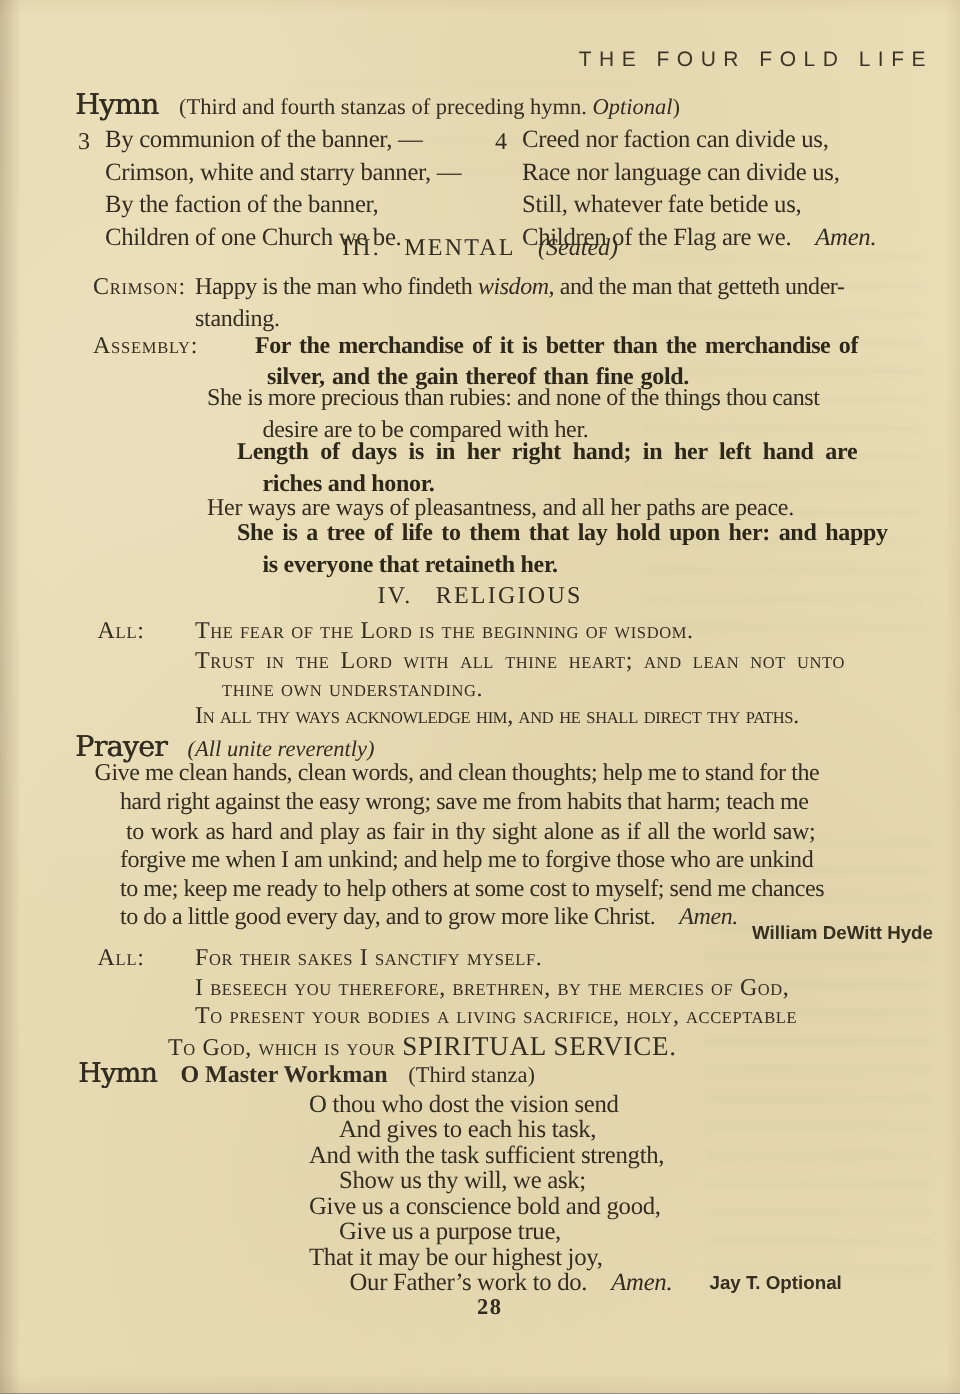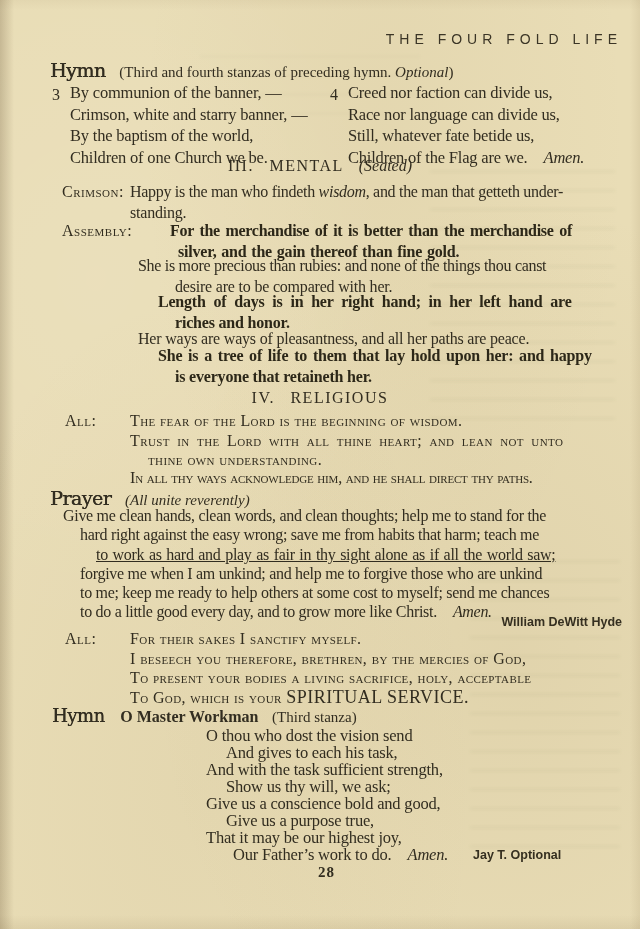--- a/index.html
+++ b/index.html
@@ -75,21 +75,21 @@
   <div class="abs hymn-head">
     <span class="blackletter">Hymn</span>
     <span class="note">(Third and fourth stanzas of preceding hymn.</span>
     <span class="italic">Optional</span><span>)</span>
   </div>
 
   <div class="abs stnum" style="top:86px;left:52px;">3</div>
   <div class="abs stanza" style="top:82px;left:70px;">
     <div>By communion of the banner, —</div>
     <div>Crimson, white and starry banner, —</div>
-    <div>By the baptism of the world,</div>
+    <div>By the faction of the banner,</div>
     <div>Children of one Church we be.</div>
   </div>
 
   <div class="abs stnum" style="top:86px;left:330px;">4</div>
   <div class="abs stanza" style="top:82px;left:348px;">
     <div>Creed nor faction can divide us,</div>
     <div>Race nor language can divide us,</div>
     <div>Still, whatever fate betide us,</div>
     <div><span>Children of the Flag are we.</span><span class="amen">Amen.</span></div>
   </div>
@@ -129,33 +129,33 @@
   <div class="abs scline" style="top:432px;left:130px;word-spacing:3px;">Trust in the Lord with all thine heart; and lean not unto</div>
   <div class="abs scline" style="top:469px;left:130px;letter-spacing:-0.2px;">In all thy ways acknowledge him, and he shall direct thy paths.</div>
   <div class="abs scline" style="top:451px;left:148px;">thine own understanding.</div>
 
   <div class="abs" style="top:487px;left:50px;font-size:15px;">
     <span class="blackletter">Prayer</span>
     <span class="italic" style="margin-left:10px;">(All unite reverently)</span>
   </div>
   <div class="abs body-line" style="top:507px;left:63px;letter-spacing:-0.3px;">Give me clean hands, clean words, and clean thoughts; help me to stand for the</div>
   <div class="abs body-line" style="top:526px;left:80px;letter-spacing:-0.3px;">hard right against the easy wrong; save me from habits that harm; teach me</div>
-  <div class="abs body-line" style="top:546px;left:96px;letter-spacing:-0.3px;word-spacing:1px;text-decoration:underline;">to work as hard and play as fair in thy sight alone as if all the world saw;</div>
+  <div class="abs body-line" style="top:546px;left:84px;letter-spacing:-0.3px;word-spacing:1px;">to work as hard and play as fair in thy sight alone as if all the world saw;</div>
   <div class="abs body-line" style="top:565px;left:80px;letter-spacing:-0.3px;">forgive me when I am unkind; and help me to forgive those who are unkind</div>
   <div class="abs body-line" style="top:584px;left:80px;letter-spacing:-0.3px;">to me; keep me ready to help others at some cost to myself; send me chances</div>
   <div class="abs body-line" style="top:603px;left:80px;letter-spacing:-0.3px;">
     <span>to do a little good every day, and to grow more like Christ.</span><span class="amen">Amen.</span>
   </div>
   <div class="abs attrib" style="top:615px;left:0;width:622px;text-align:right;">William DeWitt Hyde</div>
 
   <div class="abs speaker sc" style="top:630px;left:65px;">All:</div>
   <div class="abs scline" style="top:630px;left:130px;">For their sakes I sanctify myself.</div>
   <div class="abs scline" style="top:650px;left:130px;">I beseech you therefore, brethren, by the mercies of God,</div>
   <div class="abs scline" style="top:669px;left:130px;">To present your bodies a living sacrifice, holy, acceptable</div>
-  <div class="abs scline" style="top:687px;left:130px;">
+  <div class="abs scline" style="top:687px;left:112px;">
     <span>To God, which is your</span>
     <span class="caps-big" style="font-variant:normal;">SPIRITUAL SERVICE.</span>
   </div>
 
   <div class="abs" style="top:705px;left:52px;font-size:15px;">
     <span class="blackletter" style="font-size:18px;">Hymn</span>
     <span class="bold" style="margin-left:12px;font-size:16px;">O Master Workman</span>
     <span style="margin-left:10px;">(Third stanza)</span>
   </div>
 

